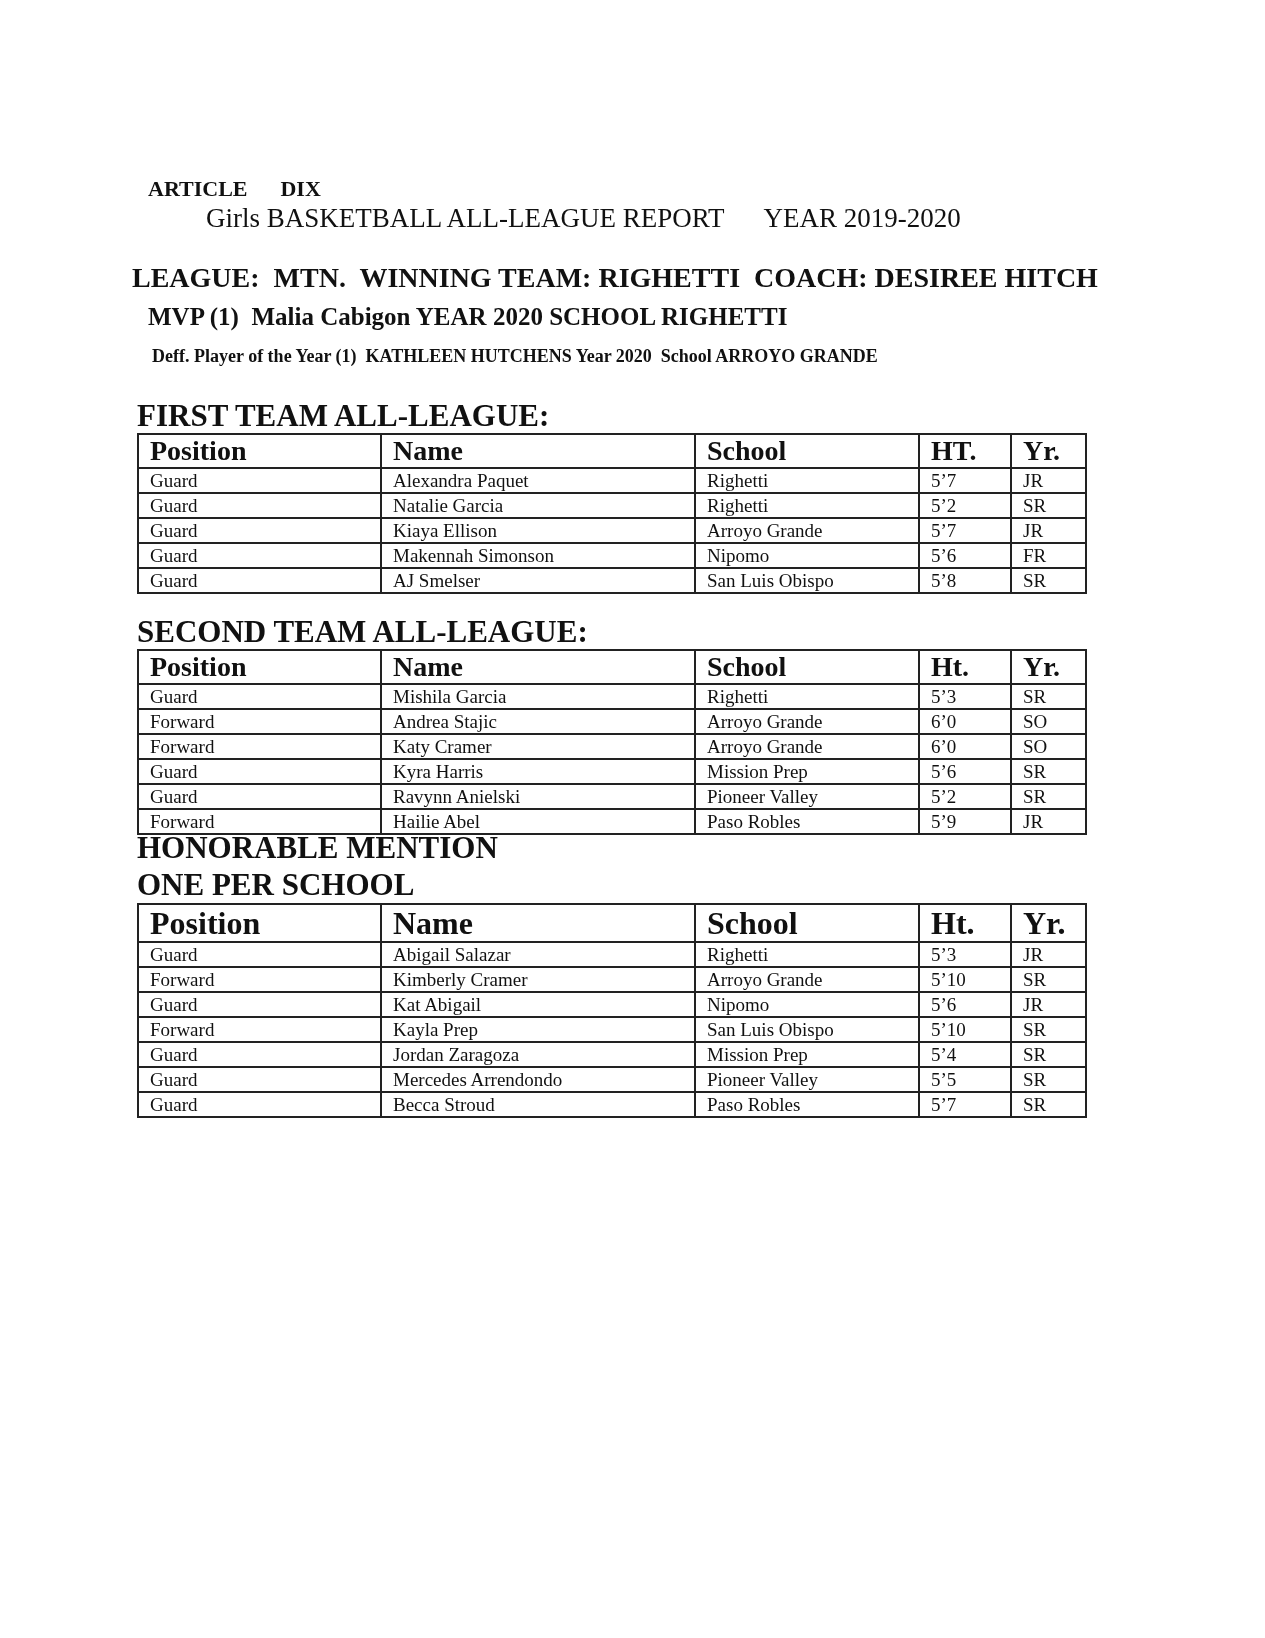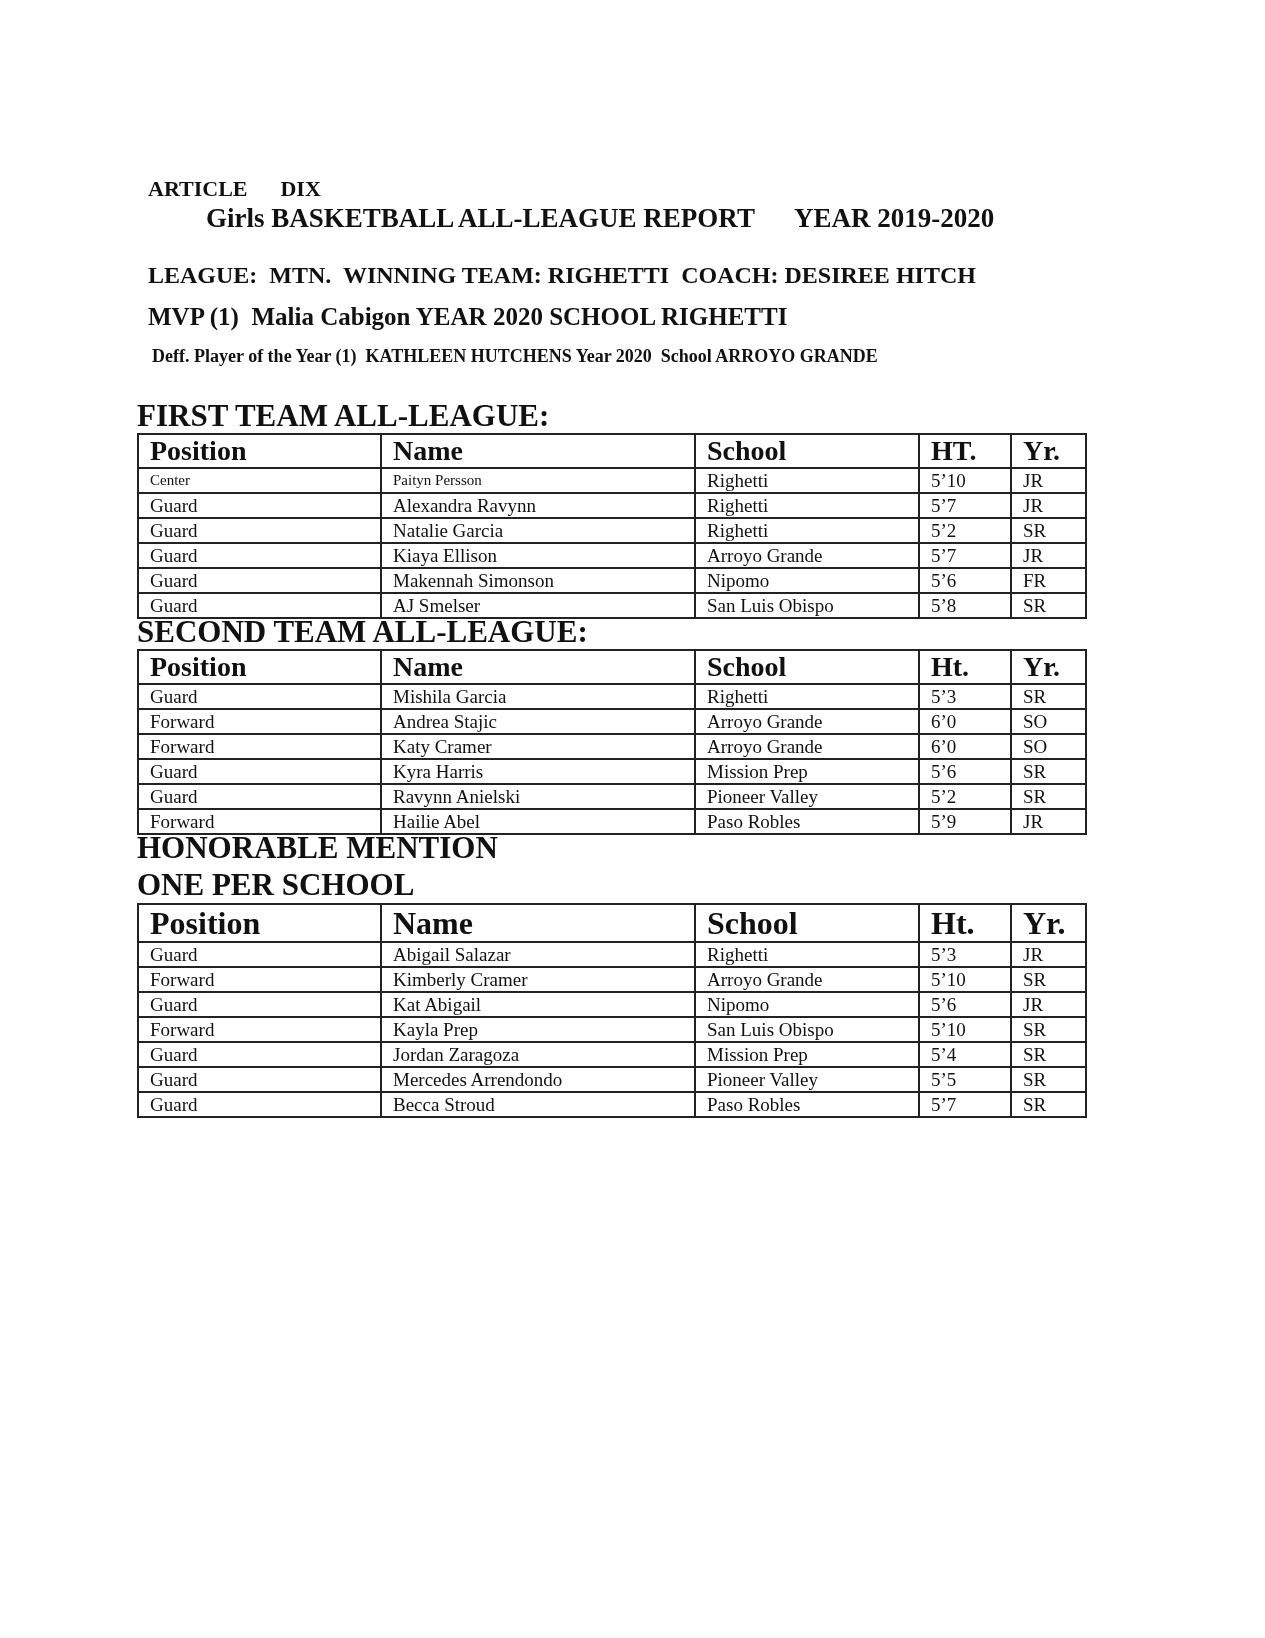--- a/index.html
+++ b/index.html
@@ -1,20 +1,20 @@
 <!DOCTYPE html>
 <html><head>
 <meta charset="utf-8">
 <style>
   html, body { margin: 0; padding: 0; background: #ffffff; }
   body { width: 1265px; height: 1638px; position: relative; font-family: "Liberation Serif", serif; color: #111; }
   .abs { position: absolute; }
   .article { left: 148px; top: 176px; font-size: 22px; font-weight: bold; white-space: pre; }
-  .title { left: 206px; top: 203px; font-size: 27px; font-weight: bold; white-space: pre; }
-  .line-league { left: 148px; top: 262px; font-size: 24px; font-weight: bold; white-space: pre; }
+  .title { left: 206px; top: 203px; font-size: 27px; font-weight: normal; white-space: pre; }
+  .line-league { left: 132px; top: 262px; font-size: 28px; font-weight: bold; white-space: pre; }
   .line-mvp { left: 148px; top: 303px; font-size: 25px; font-weight: bold; white-space: pre; }
   .line-dpoy { left: 152px; top: 346px; font-size: 18px; font-weight: bold; white-space: pre; }
   .section-title { left: 137px; width: 948px; text-align: left; font-weight: bold; font-size: 31px; line-height: 36px; }
   table { position: absolute; left: 137px; width: 948px; border-collapse: collapse; table-layout: fixed; }
   td, th { border: 2px solid #222; padding: 0 0 0 11px; text-align: left; font-size: 19px; font-weight: normal; line-height: 23px; height: 23px; overflow: hidden; white-space: nowrap; }
   th { font-weight: bold; font-size: 28px; line-height: 32px; height: 32px; border-radius: 17px; }
   .hm th { font-size: 32px; line-height: 36px; height: 36px; }
   .small { font-size: 15px; vertical-align: top; }
   col.c1 { width: 243px; } col.c2 { width: 314px; } col.c3 { width: 224px; } col.c4 { width: 92px; } col.c5 { width: 75px; }
 </style>
@@ -40,29 +40,22 @@
       <tr>
     <th>Position</th>
     <th>Name</th>
     <th>School</th>
     <th>HT.</th>
     <th>Yr.</th>
   </tr>
     </thead>
   <tbody>
       <tr>
-        <td class="small">Center</td>
-        <td class="small">Paityn Persson</td>
-        <td>Righetti</td>
-        <td>5’10</td>
-        <td>JR</td>
-      </tr>
-      <tr>
-        <td>Guard</td>
-        <td>Alexandra Ravynn</td>
+        <td>Guard</td>
+        <td>Alexandra Paquet</td>
         <td>Righetti</td>
         <td>5’7</td>
         <td>JR</td>
       </tr>
       <tr>
         <td>Guard</td>
         <td>Natalie Garcia</td>
         <td>Righetti</td>
         <td>5’2</td>
         <td>SR</td>

